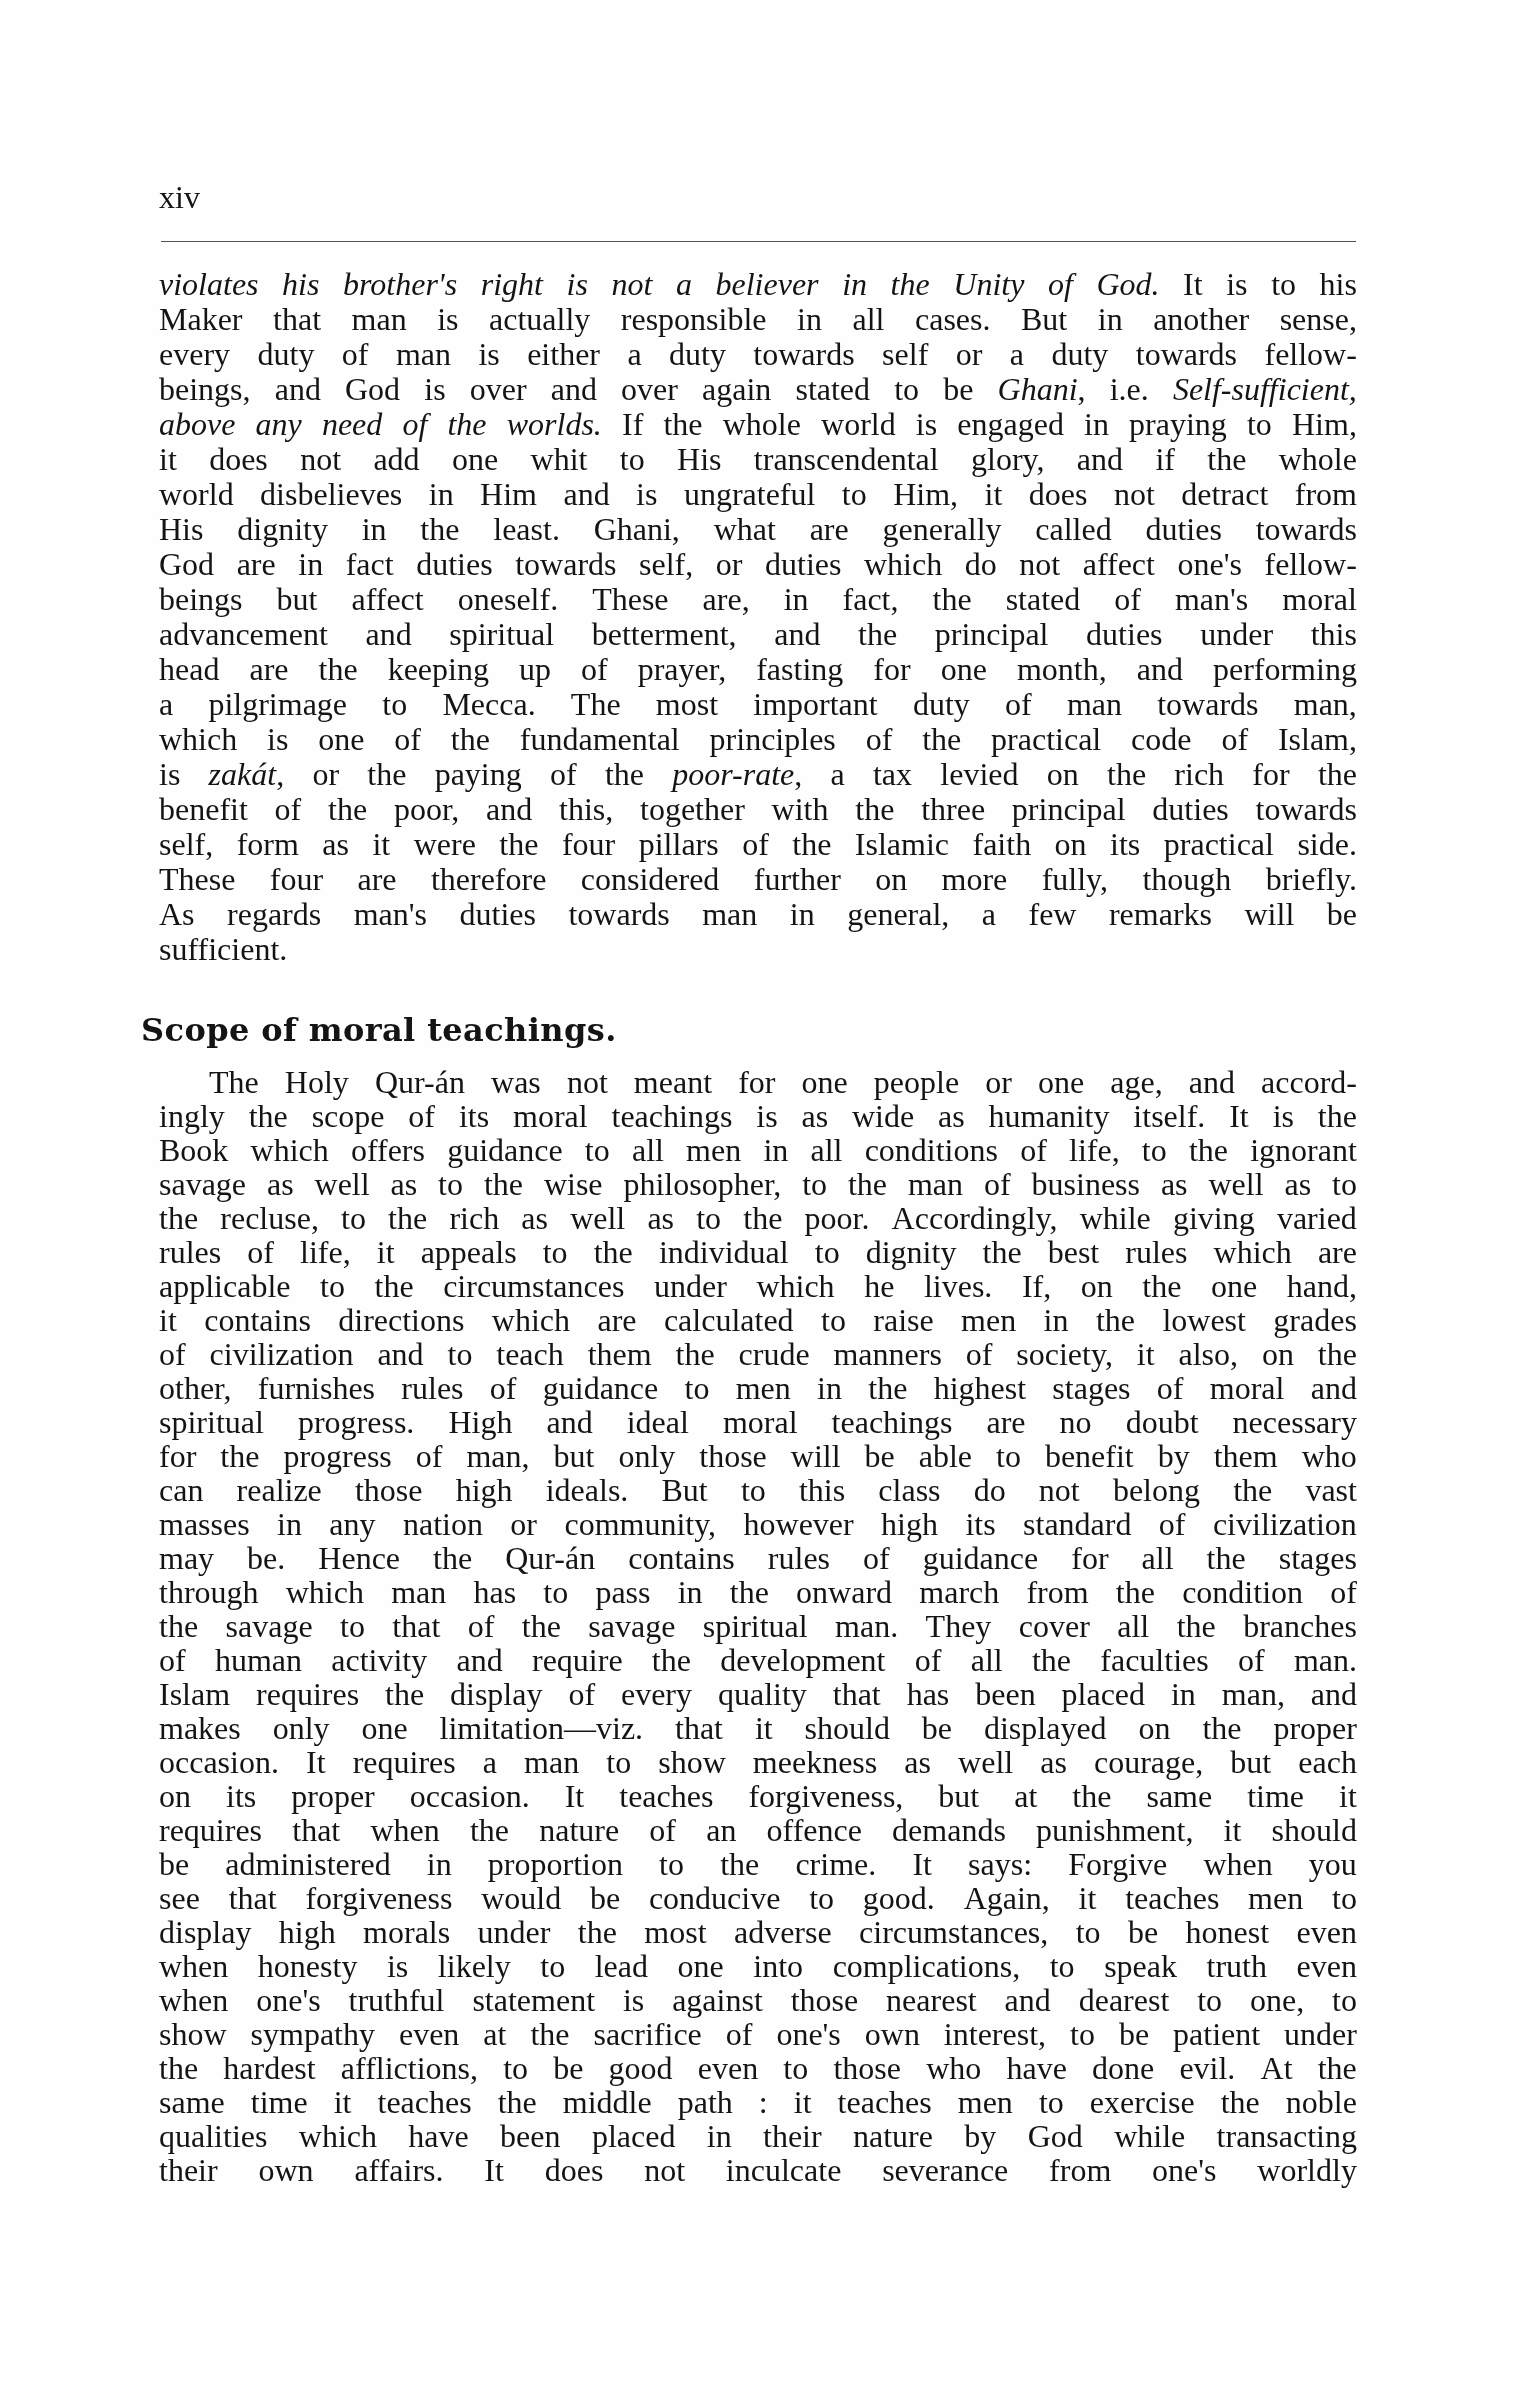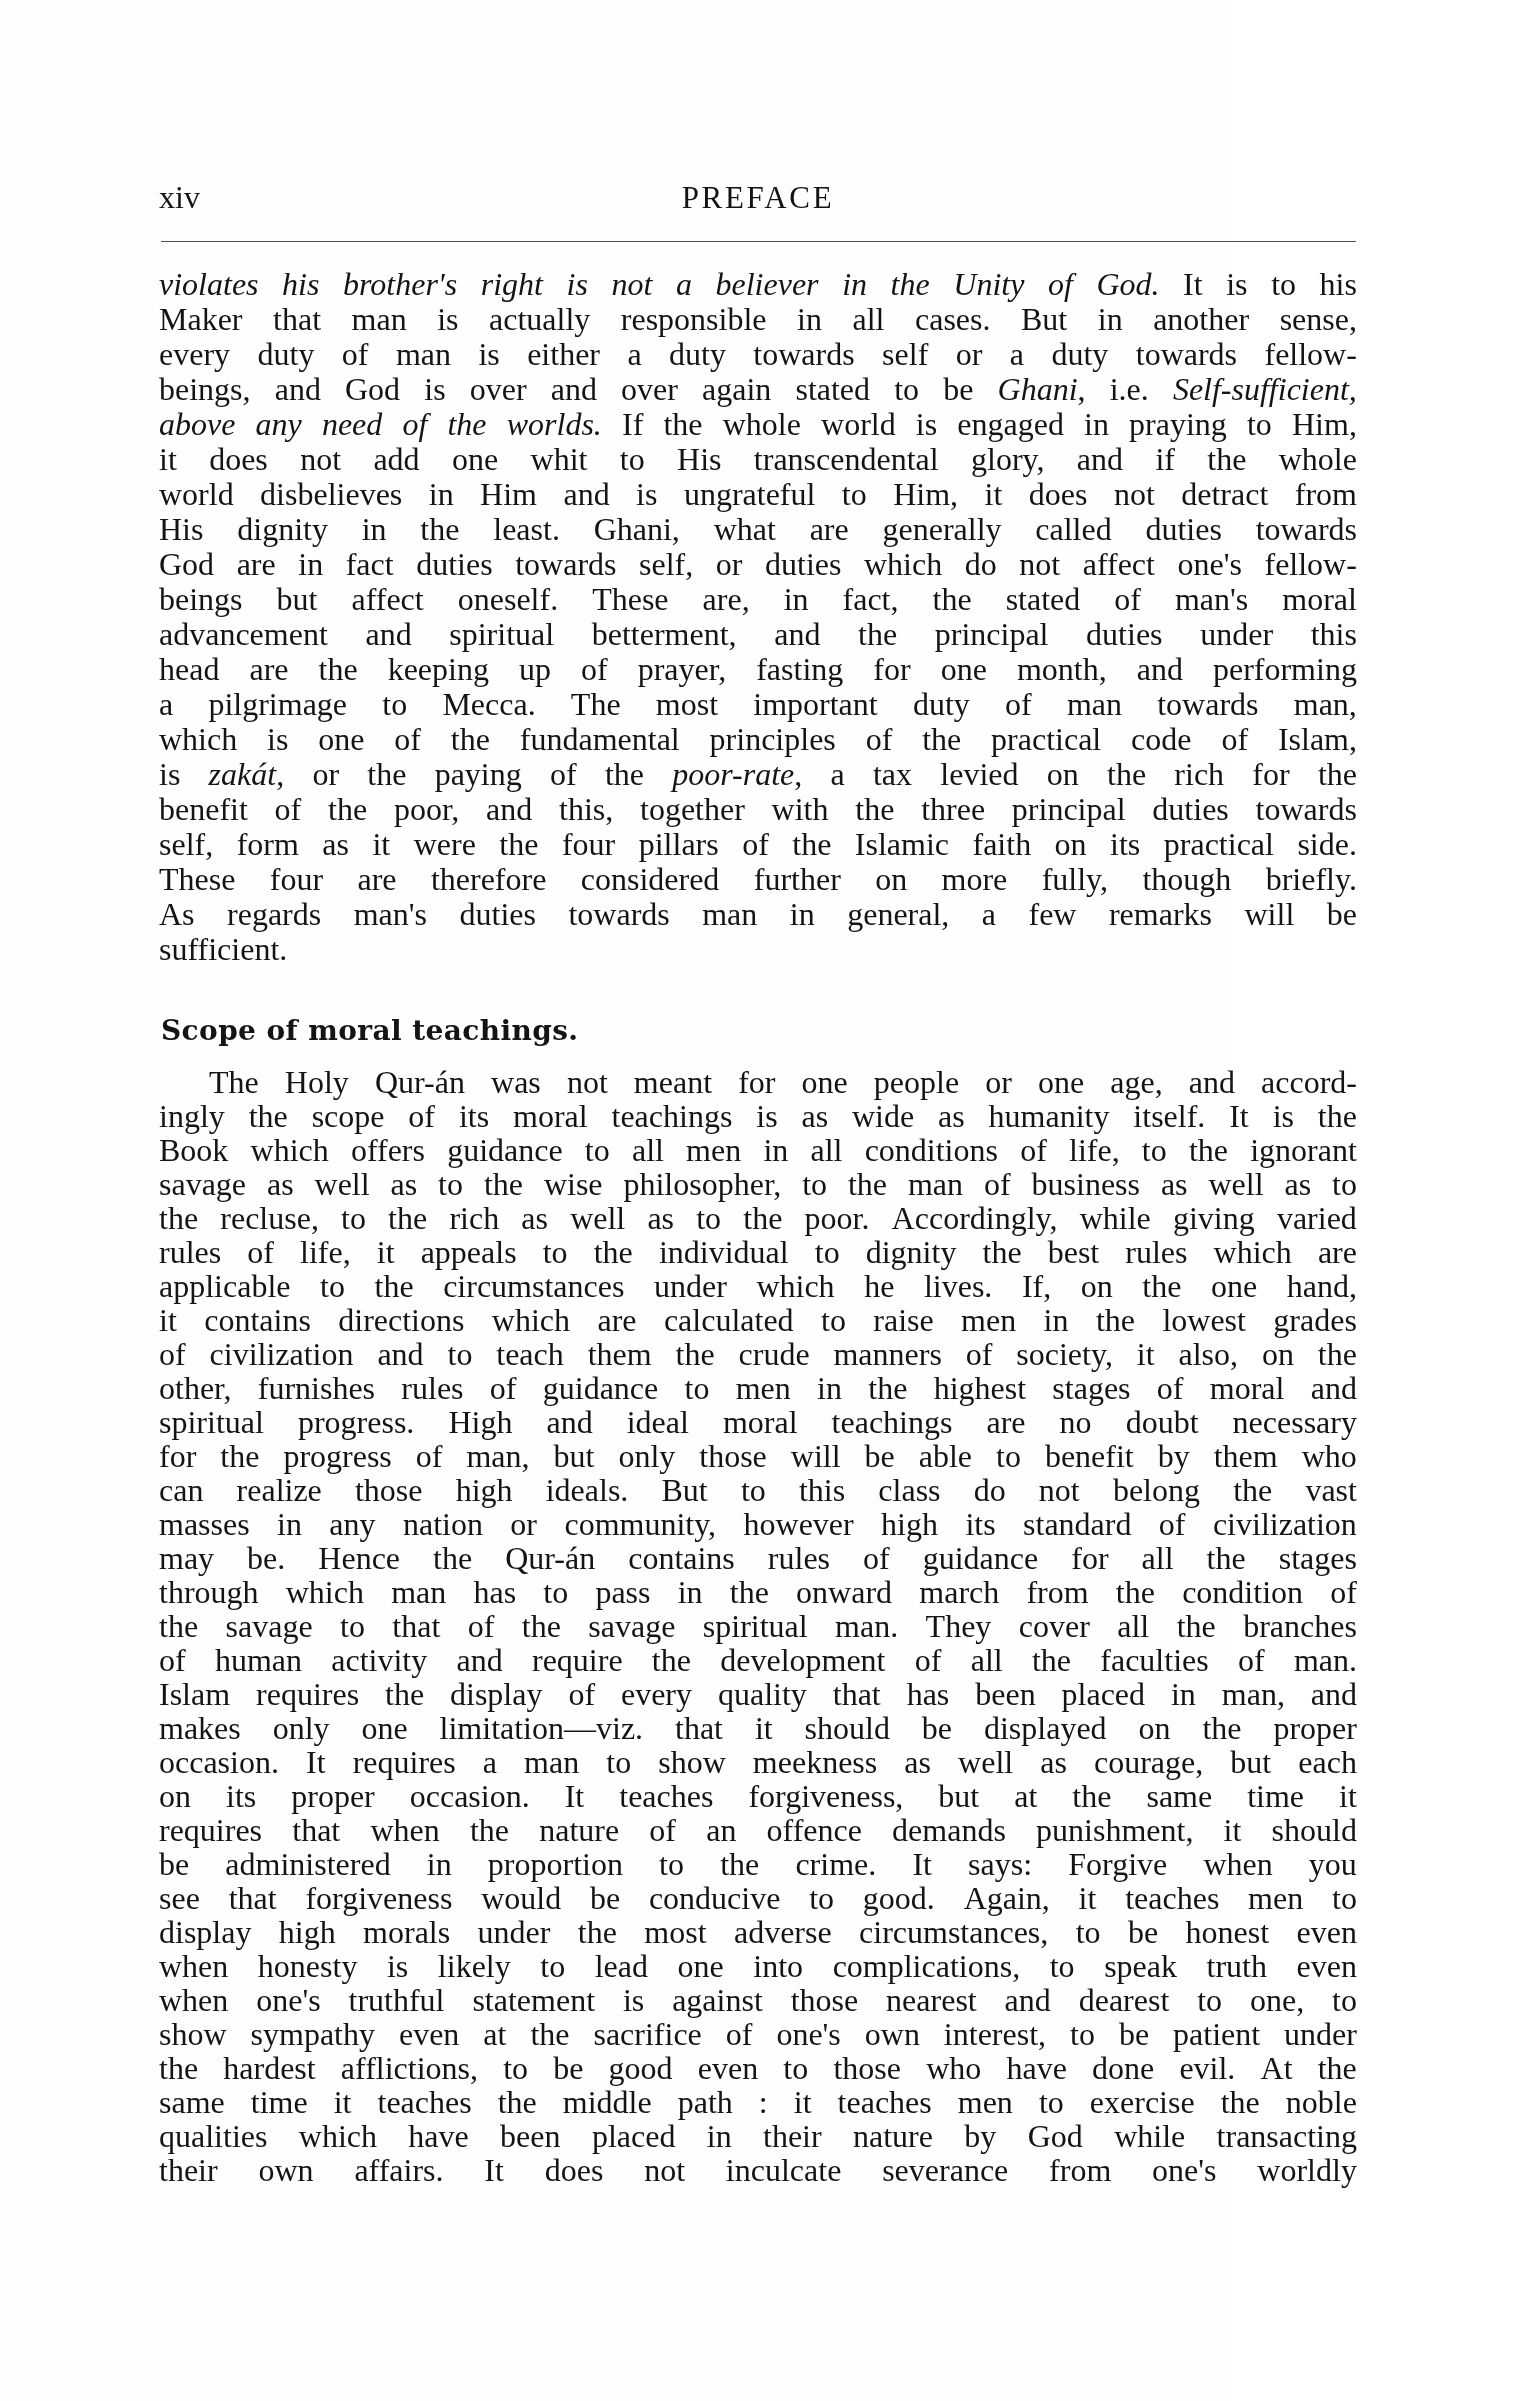--- a/index.html
+++ b/index.html
@@ -12,33 +12,32 @@
   .rule { position: absolute; left: 161px; width: 1195px; top: 241px; height: 0;
           border-top: 1.8px solid #333; opacity: 0.85; }
   .block { position: absolute; left: 159px; width: 1198px; }
   .line { display: block; height: 35px; line-height: 35px; font-size: 32px;
           text-align: justify; text-align-last: justify; white-space: nowrap; overflow: visible; }
   .line.last { text-align-last: left; }
   .line.indent { padding-left: 50px; box-sizing: border-box; }
   .block2 .line { height: 34px; line-height: 34px; }
   .line span { white-space: pre-wrap; }
   .it { font-style: italic; margin-top: 27px; }
-  .heading { position: absolute; left: 161px; top: 1009px; font-size: 28px; line-height: 43px;
+  .heading { position: absolute; left: 141px; top: 1009px; font-size: 32px; line-height: 43px;
              font-weight: bold; font-family: "DejaVu Serif", "Liberation Serif", serif; letter-spacing: 0.4px; }
   
   .jline { display: flex; justify-content: space-between; white-space: nowrap; }
   .jline.last { justify-content: flex-start; gap: 9.8px; align-items: flex-end; }
   .jline .w { white-space: nowrap; }
 </style>
 </head>
 <body>
 
 <div class="page">
   <div class="folio">xiv</div>
-  <div class="running-head">PREFACE</div>
   <div class="rule"></div>
 
   <div class="block block1" style="top:267px;">
       <div class="line jline">
         <span class="w"><span class="it">violates</span></span>
         <span class="w"><span class="it">his</span></span>
         <span class="w"><span class="it">brother's</span></span>
         <span class="w"><span class="it">right</span></span>
         <span class="w"><span class="it">is</span></span>
         <span class="w"><span class="it">not</span></span>

